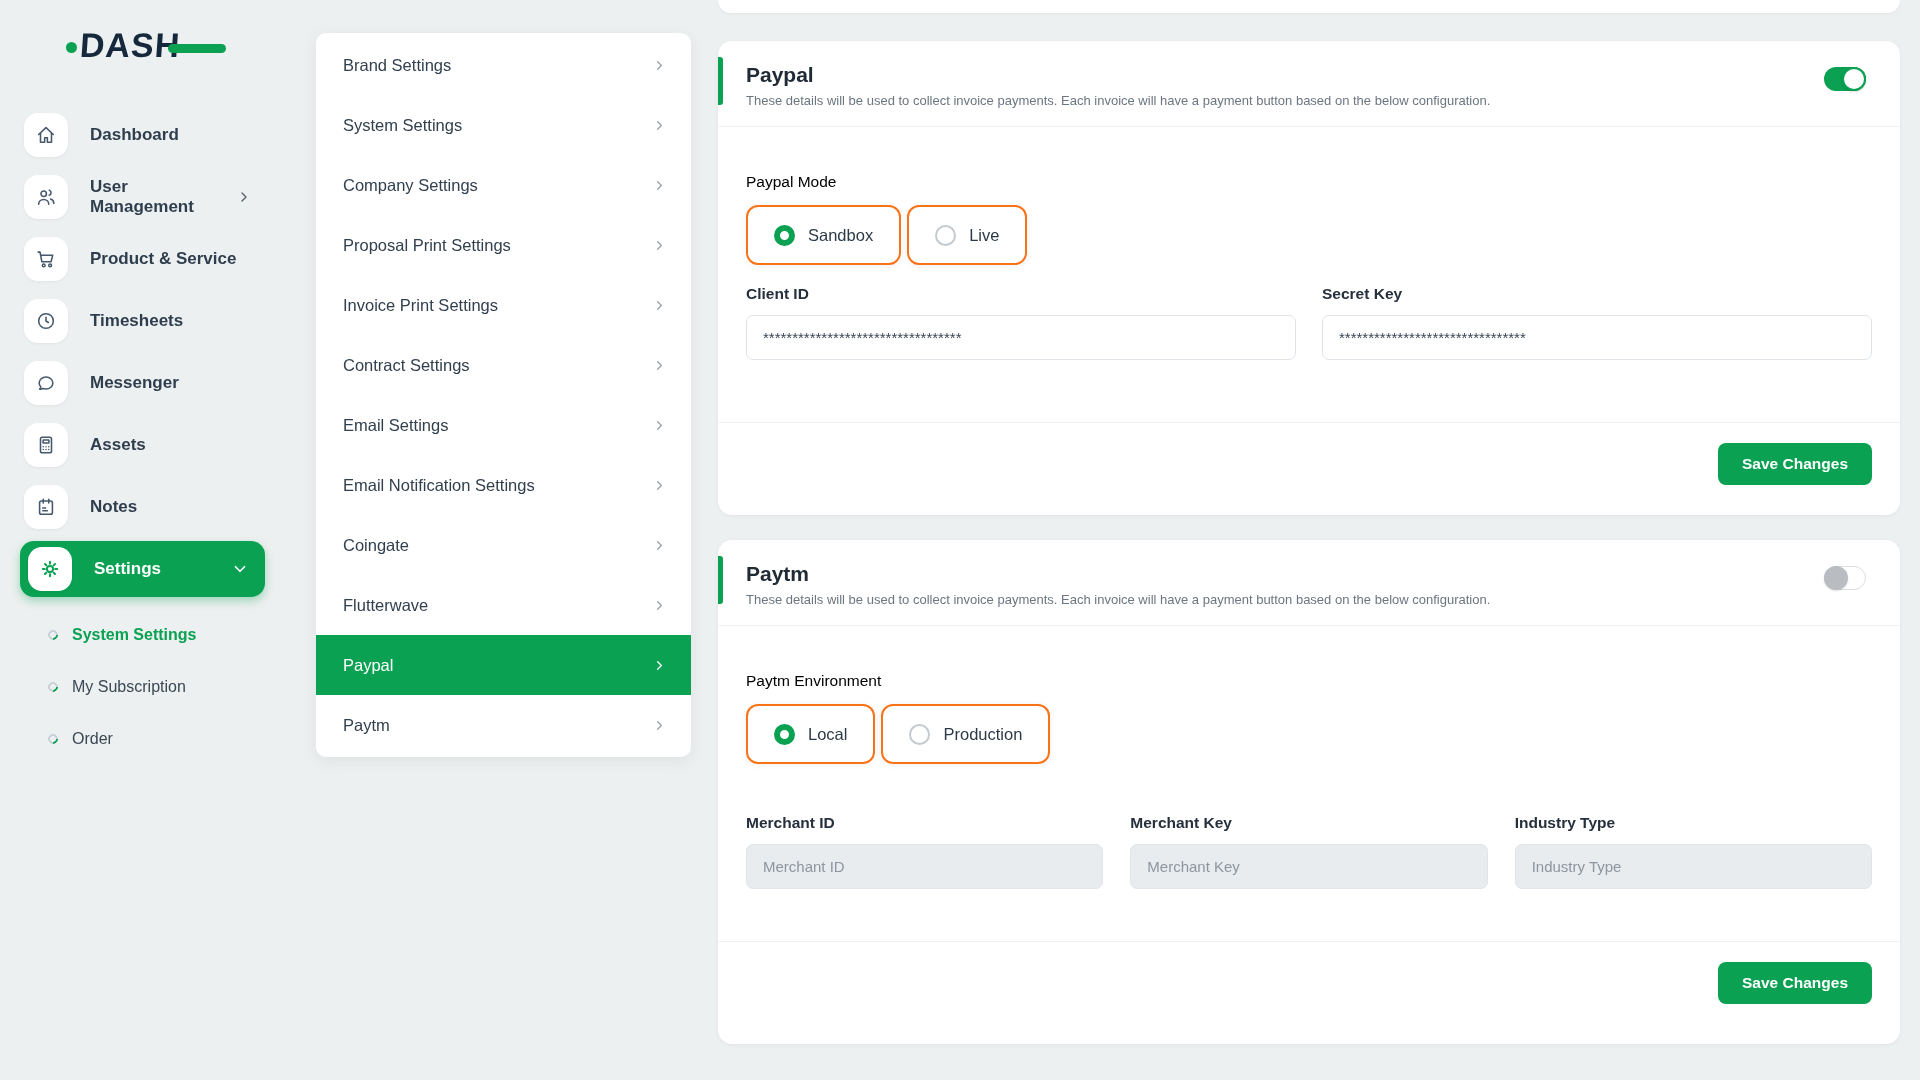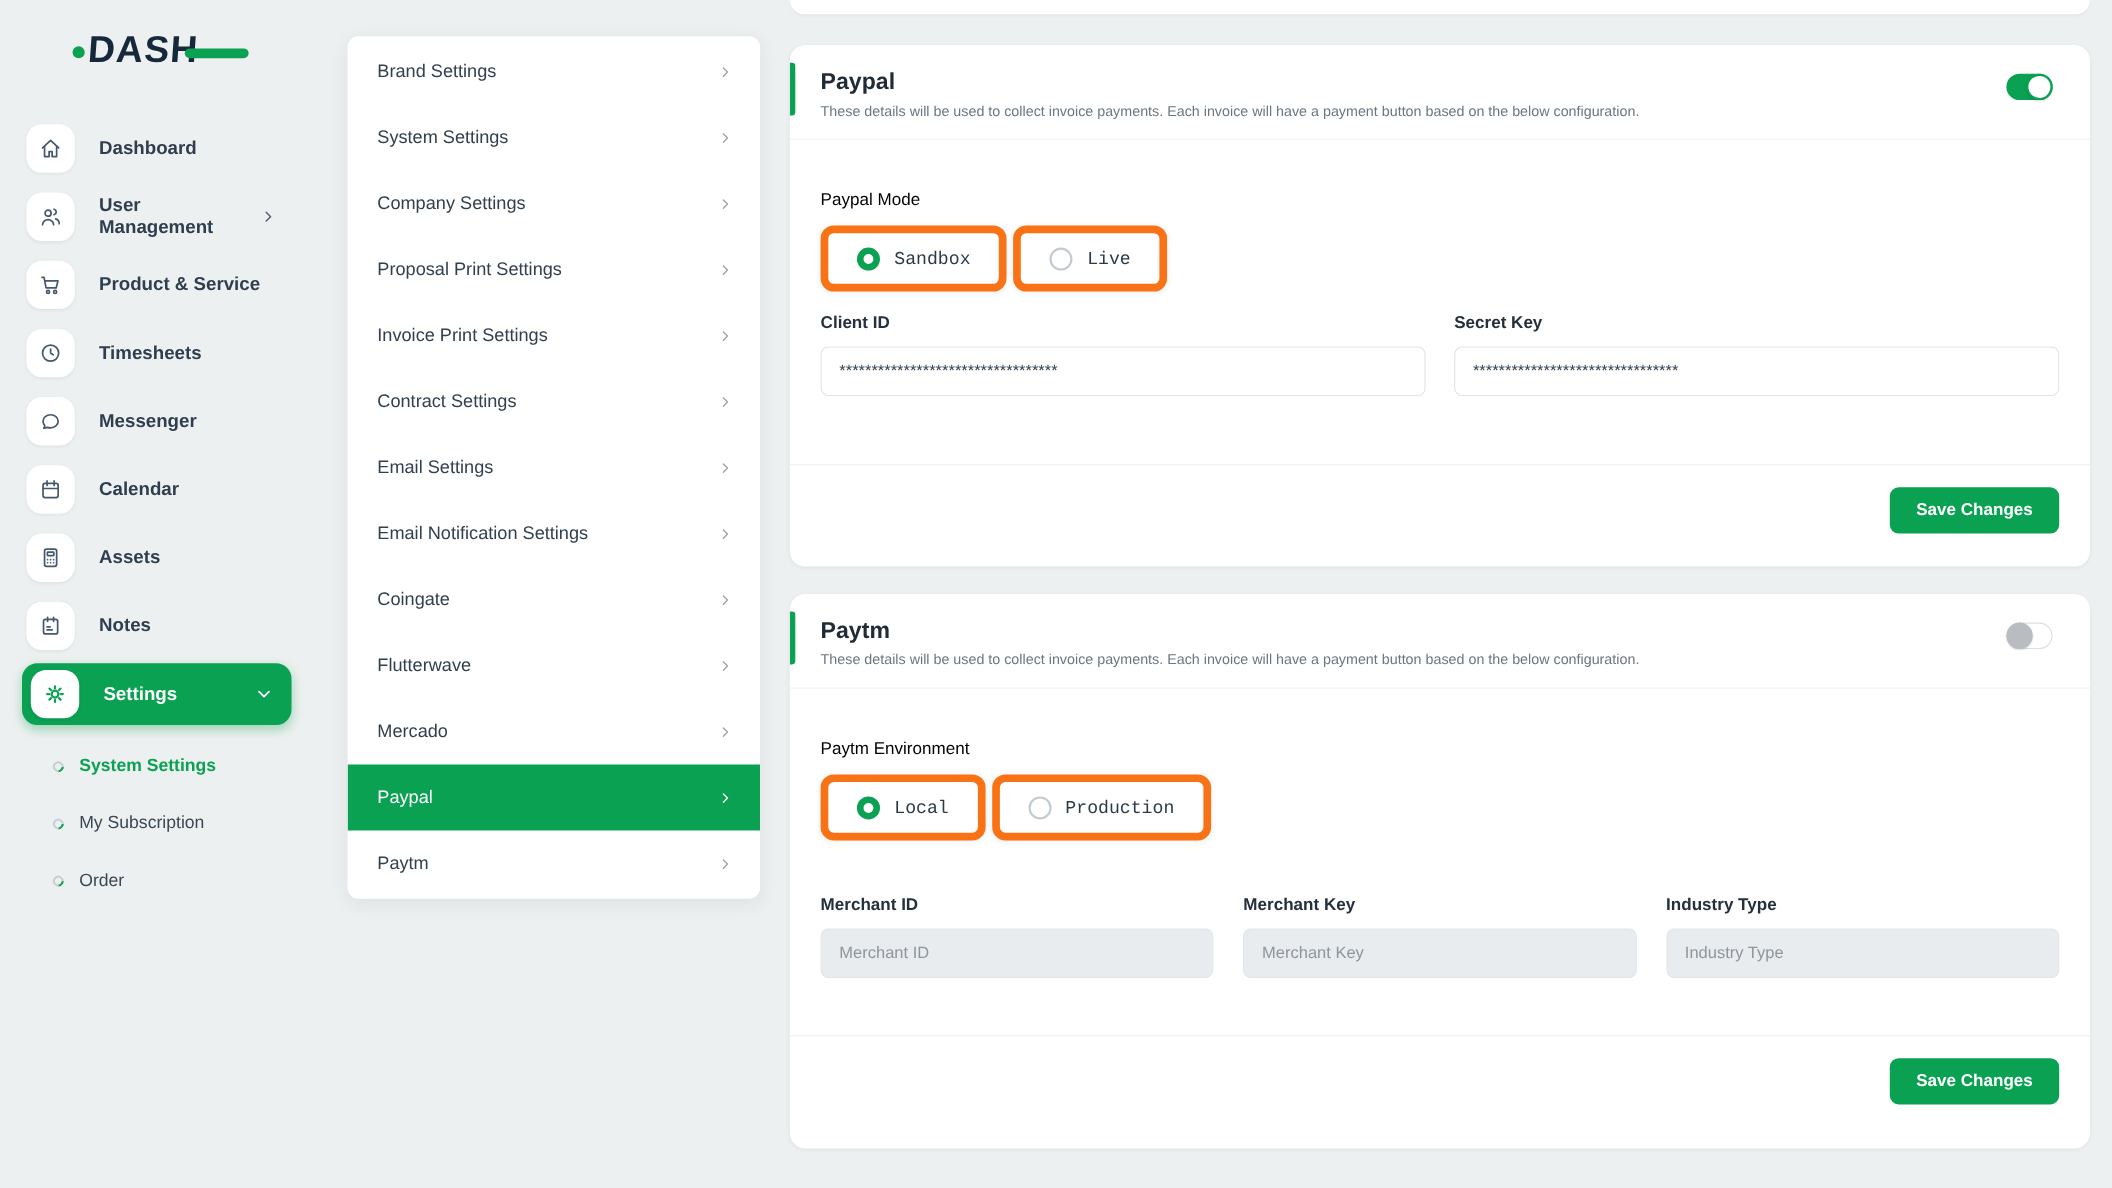--- a/index.html
+++ b/index.html
@@ -97,22 +97,22 @@
     position:absolute; left:-1px; top:-1px; width:24px; height:24px; border-radius:50%;
     background:#b9bdc1; box-shadow:0 1px 2px rgba(0,0,0,.12);
   }
 
   .card-body { padding:0 28px; }
   .section-label { font-size:15.5px; color:#000000; }
   .mode-label { padding-top:46px; }
   .chip-row { display:flex; gap:6px; margin-top:14px; }
   .chip {
     display:flex; align-items:center; gap:13px; height:60px; padding:0 26px;
-    background:#ffffff; border:7px solid #f97316; border-radius:12px;
-    box-shadow:0 1px 6px rgba(25,39,52,.07); cursor:pointer;font-family:Liberation Mono, monospace;
+    background:#ffffff; border:2px solid #f97316; border-radius:12px;
+    box-shadow:0 1px 6px rgba(25,39,52,.07); cursor:pointer;
   }
   .radio { width:21px; height:21px; border-radius:50%; background:#ffffff; flex:0 0 auto; }
   .radio.sel { border:6px solid #0aa152; }
   .radio.unsel { border:2px solid #c3cad0; }
   .chip-label { font-size:16.5px; color:#2c3a47; }
 
   .fields-2 { display:grid; grid-template-columns:1fr 1fr; column-gap:26px; margin-top:20px; }
   .fields-3 { display:grid; grid-template-columns:1fr 1fr 1fr; column-gap:27px; margin-top:50px; }
   .field-label { font-size:15.5px; font-weight:700; color:#25303c; }
   .field input {
@@ -197,29 +197,20 @@
 
     <div class="nav-row">
       <span class="icon-box">
         <svg width="22" height="22" viewBox="0 0 24 24" fill="none" stroke="currentColor" stroke-width="1.7" stroke-linecap="round" stroke-linejoin="round">
             <path d="M12 18.5c4.1 0 7.5-2.9 7.5-6.5S16.1 5.5 12 5.5 4.5 8.4 4.5 12c0 1.6.7 3.1 1.8 4.2-.1 1-.5 1.9-1.2 2.5 1.2.2 2.4-.1 3.4-.7 1.1.3 2.3.5 3.5.5z"></path>
           </svg>
       </span>
       <span class="nav-label">Messenger</span>
     </div>
 
-    <div class="nav-row">
-      <span class="icon-box">
-        <svg width="22" height="22" viewBox="0 0 24 24" fill="none" stroke="currentColor" stroke-width="1.7" stroke-linecap="round" stroke-linejoin="round">
-            <rect x="4.5" y="6" width="15" height="14" rx="2"></rect>
-            <path d="M8.5 3.5V8M15.5 3.5V8M4.5 11h15"></path>
-          </svg>
-      </span>
-      <span class="nav-label">Calendar</span>
-    </div>
 
     <div class="nav-row">
       <span class="icon-box">
         <svg width="22" height="22" viewBox="0 0 24 24" fill="none" stroke="currentColor" stroke-width="1.7" stroke-linecap="round" stroke-linejoin="round">
             <rect x="6" y="3.5" width="12" height="17" rx="2"></rect>
             <rect x="8.8" y="6.5" width="6.4" height="3.4" rx=".6"></rect>
             <path d="M9 14h.01M12 14h.01M15 14h.01M9 17h.01M12 17h.01M15 17h.01"></path>
           </svg>
       </span>
       <span class="nav-label">Assets</span>
@@ -336,28 +327,20 @@
   <div class="menu-item">
     <span class="menu-item-label">Coingate</span>
     <span class="mi-chev">
         <svg width="15" height="15" viewBox="0 0 24 24" fill="none" stroke="currentColor" stroke-width="2" stroke-linecap="round" stroke-linejoin="round">
           <path d="M9 6l6 6-6 6"></path>
         </svg>
       </span>
   </div>
   <div class="menu-item">
     <span class="menu-item-label">Flutterwave</span>
-    <span class="mi-chev">
-        <svg width="15" height="15" viewBox="0 0 24 24" fill="none" stroke="currentColor" stroke-width="2" stroke-linecap="round" stroke-linejoin="round">
-          <path d="M9 6l6 6-6 6"></path>
-        </svg>
-      </span>
-  </div>
-  <div class="menu-item">
-    <span class="menu-item-label">Mercado</span>
     <span class="mi-chev">
         <svg width="15" height="15" viewBox="0 0 24 24" fill="none" stroke="currentColor" stroke-width="2" stroke-linecap="round" stroke-linejoin="round">
           <path d="M9 6l6 6-6 6"></path>
         </svg>
       </span>
   </div>
   <div class="menu-item active">
     <span class="menu-item-label">Paypal</span>
     <span class="mi-chev">
         <svg width="15" height="15" viewBox="0 0 24 24" fill="none" stroke="currentColor" stroke-width="2" stroke-linecap="round" stroke-linejoin="round">

